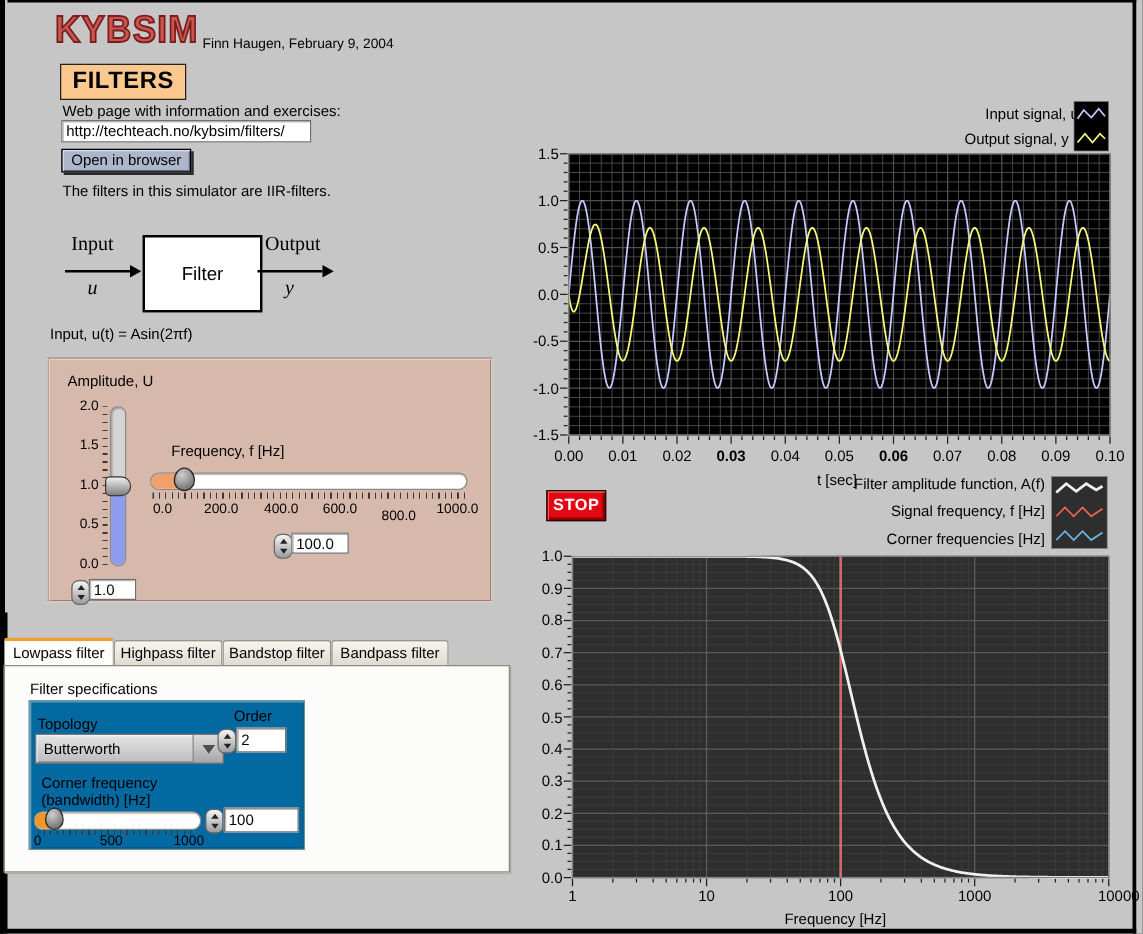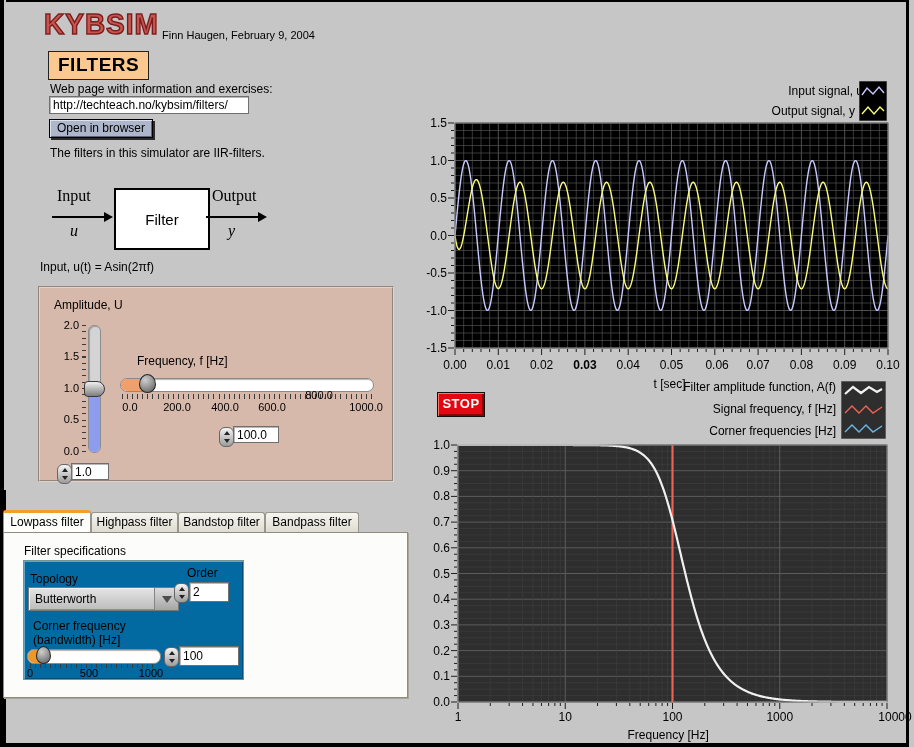--- a/index.html
+++ b/index.html
@@ -132,21 +132,21 @@
     <div class="txt" style="left:97px;top:66px;">Frequency, f [Hz]</div>
     <div class="htrack" style="left:80px;top:90px;width:252px;height:12px;">
       <div class="hfill" style="width:27px;background:#f2a06b;"></div>
     </div>
     <div class="hhandle" style="left:99px;top:86px;width:15px;height:17px;"></div>
     <div class="tickrow-h" style="left:82px;top:106px;width:252px;height:5px;"></div>
     <div class="tick" style="left:75px;top:113px;width:30px;text-align:center;">0.0</div>
     <div class="tick" style="left:122px;top:113px;width:30px;text-align:center;">200.0</div>
     <div class="tick" style="left:170px;top:113px;width:30px;text-align:center;">400.0</div>
     <div class="tick" style="left:217px;top:113px;width:30px;text-align:center;">600.0</div>
-    <div class="tick" style="left:264px;top:101px;width:30px;text-align:center;">800.0</div>
+    <div class="tick" style="left:264px;top:119px;width:30px;text-align:center;">800.0</div>
     <div class="tick" style="left:306px;top:113px;width:40px;text-align:center;">1000.0</div>
     <div class="spin" style="left:179px;top:139px;">
         <span class="up"></span>
         <span class="dn"></span>
       </div>
     <input class="nfield" style="left: 193px; top: 138px; width: 38px; height: 15px;" value="100.0">
   </div>
 
   <div class="tab active" style="left:3px;top:510px;width:86px;height:19px;line-height:19px;">Lowpass filter</div>
   <div class="tab inactive" style="left:91px;top:512px;width:85px;height:19px;line-height:19px;">Highpass filter</div>
@@ -544,21 +544,21 @@
       <rect x="0" y="0" width="429" height="257" fill="none" stroke="#828282"></rect>
     </svg>
 
   <div id="tick-layer">
       <span class="tick" style="position: absolute; left: 441px; top: 358px; width: 28px; text-align: center; font-size: 12px;">0.00</span>
       <span class="tick" style="position: absolute; left: 484.3px; top: 358px; width: 28px; text-align: center; font-size: 12px;">0.01</span>
       <span class="tick" style="position: absolute; left: 527.6px; top: 358px; width: 28px; text-align: center; font-size: 12px;">0.02</span>
       <span class="tick" style="position: absolute; left: 570.9px; top: 358px; width: 28px; text-align: center; font-size: 12px; font-weight: bold;">0.03</span>
       <span class="tick" style="position: absolute; left: 614.2px; top: 358px; width: 28px; text-align: center; font-size: 12px;">0.04</span>
       <span class="tick" style="position: absolute; left: 657.5px; top: 358px; width: 28px; text-align: center; font-size: 12px;">0.05</span>
-      <span class="tick" style="position: absolute; left: 700.8px; top: 358px; width: 28px; text-align: right; font-size: 12px;">0.06</span>
+      <span class="tick" style="position: absolute; left: 700.8px; top: 358px; width: 28px; text-align: center; font-size: 12px; font-weight: bold;">0.06</span>
       <span class="tick" style="position: absolute; left: 744.1px; top: 358px; width: 28px; text-align: center; font-size: 12px;">0.07</span>
       <span class="tick" style="position: absolute; left: 787.4px; top: 358px; width: 28px; text-align: center; font-size: 12px;">0.08</span>
       <span class="tick" style="position: absolute; left: 830.7px; top: 358px; width: 28px; text-align: center; font-size: 12px;">0.09</span>
       <span class="tick" style="position: absolute; left: 874px; top: 358px; width: 28px; text-align: center; font-size: 12px;">0.10</span>
       <span class="tick" style="position: absolute; left: 413px; top: 116px; width: 34px; text-align: right; font-size: 12px;">1.5</span>
       <span class="tick" style="position: absolute; left: 413px; top: 153.5px; width: 34px; text-align: right; font-size: 12px;">1.0</span>
       <span class="tick" style="position: absolute; left: 413px; top: 191px; width: 34px; text-align: right; font-size: 12px;">0.5</span>
       <span class="tick" style="position: absolute; left: 413px; top: 228.5px; width: 34px; text-align: right; font-size: 12px;">0.0</span>
       <span class="tick" style="position: absolute; left: 413px; top: 266px; width: 34px; text-align: right; font-size: 12px;">-0.5</span>
       <span class="tick" style="position: absolute; left: 413px; top: 303.5px; width: 34px; text-align: right; font-size: 12px;">-1.0</span>

